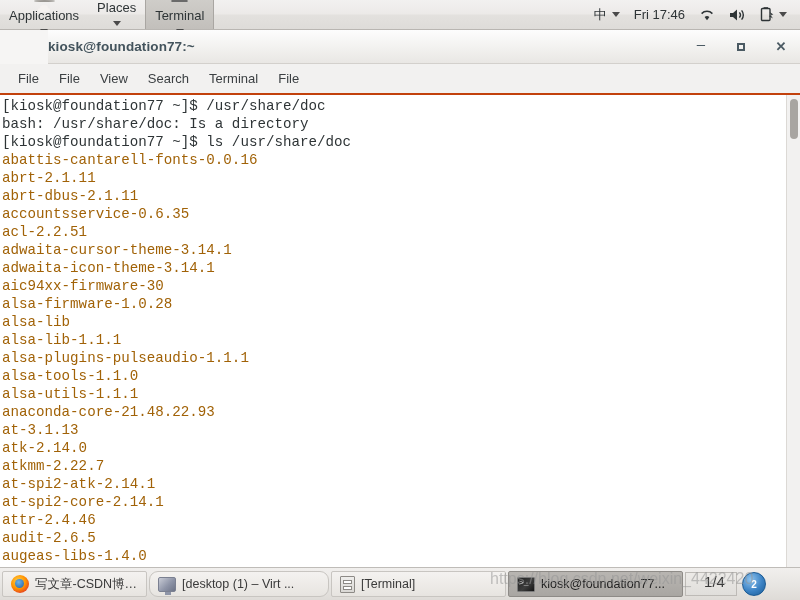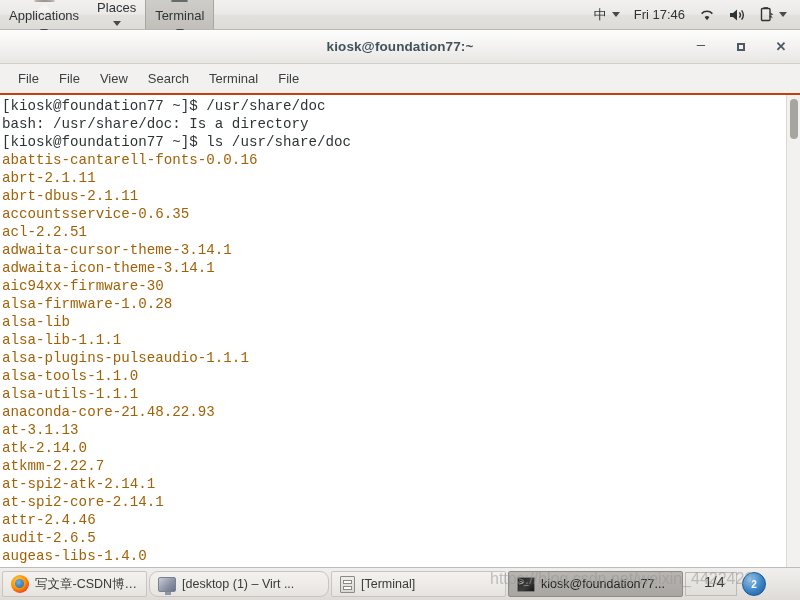--- a/index.html
+++ b/index.html
@@ -113,21 +113,21 @@
     background: #f6f5f4;
     box-sizing: border-box;
   }
   #title-bar {
     position: relative;
     height: 33px;
     background: linear-gradient(to bottom, #fdfdfd 0%, #f2f1ef 55%, #e9e7e4 100%);
     border-bottom: 1px solid #d3d0cc;
     display: flex;
     align-items: center;
-    justify-content: center;
+    margin-left: 48px;
   }
   #win-title {
     font-size: 13.5px;
     font-weight: bold;
     color: #43535c;
     letter-spacing: .1px;
   }
   #win-controls {
     position: absolute;
     right: 8px; top: 0;

